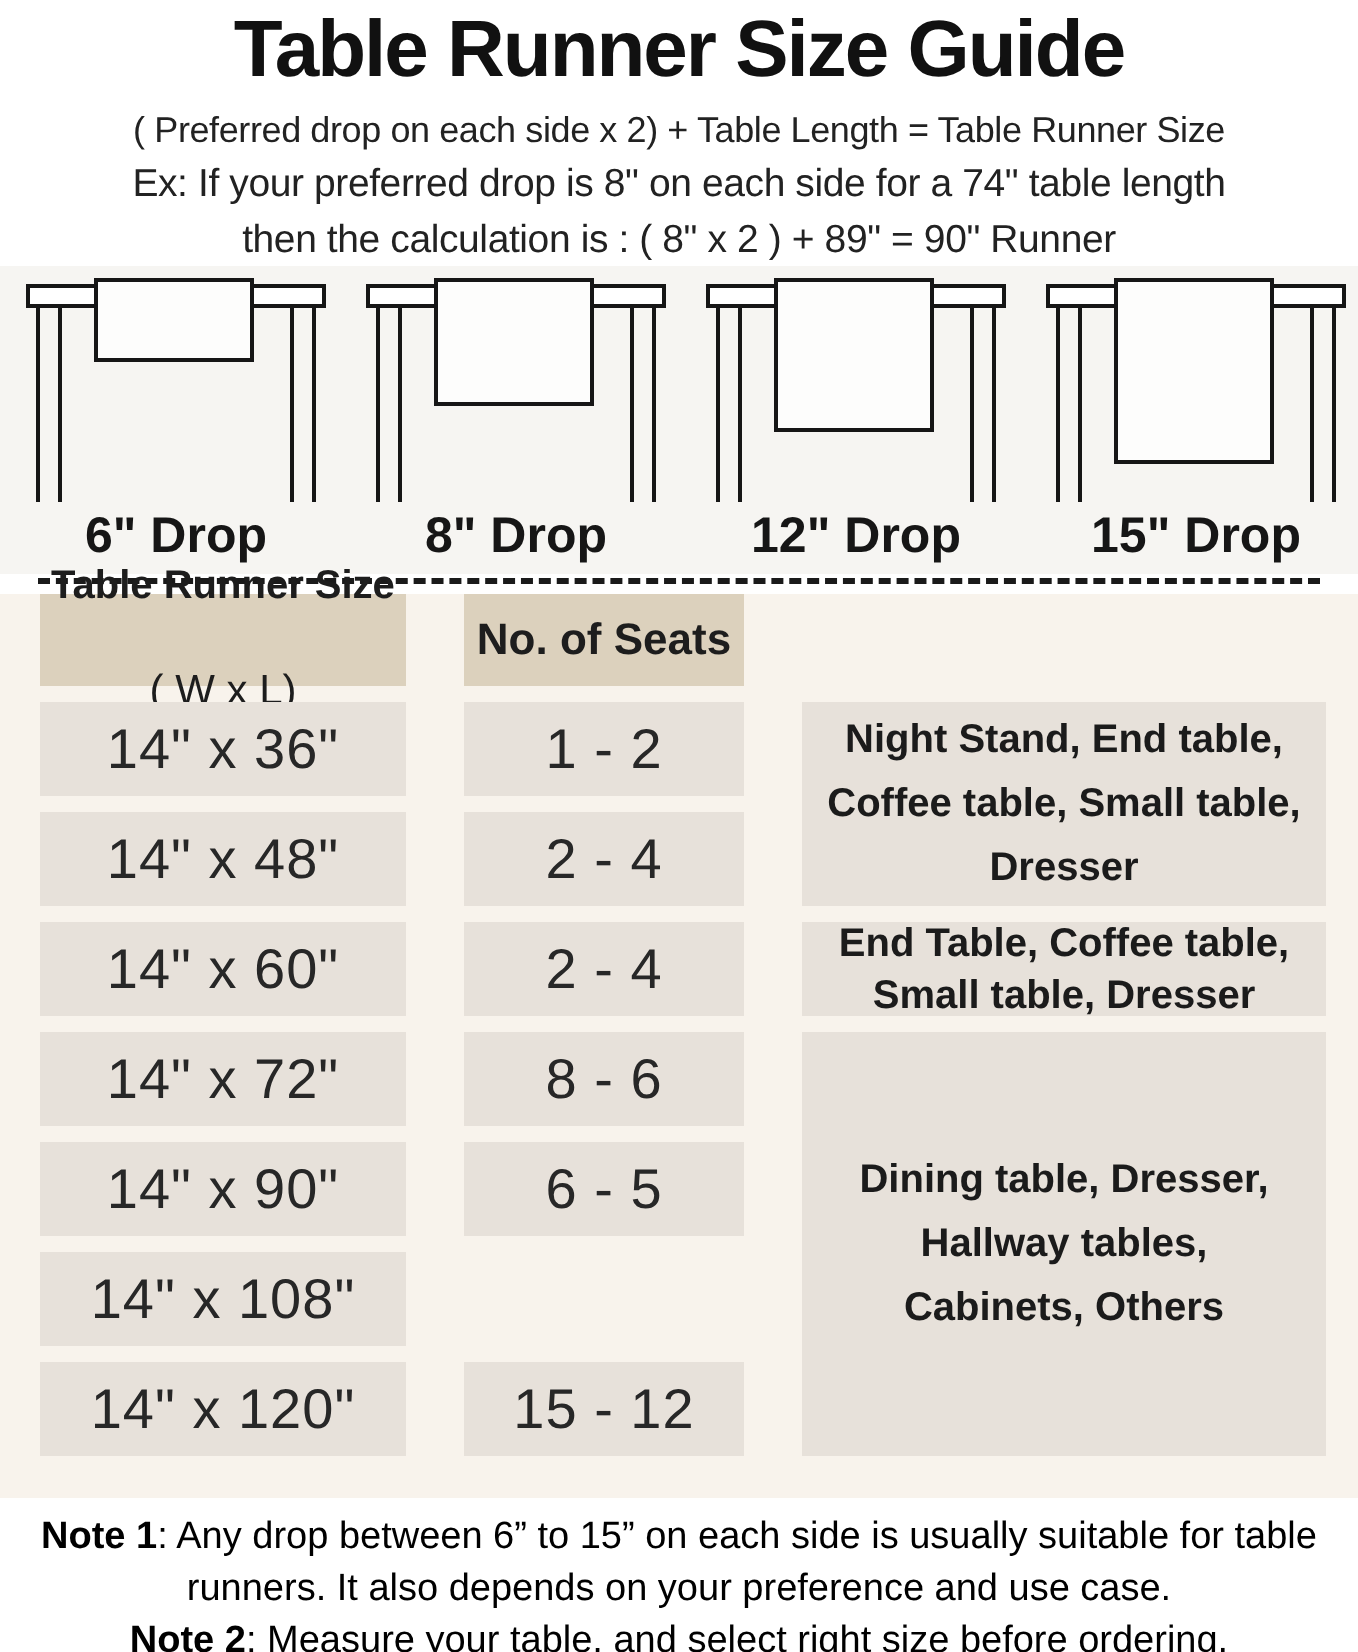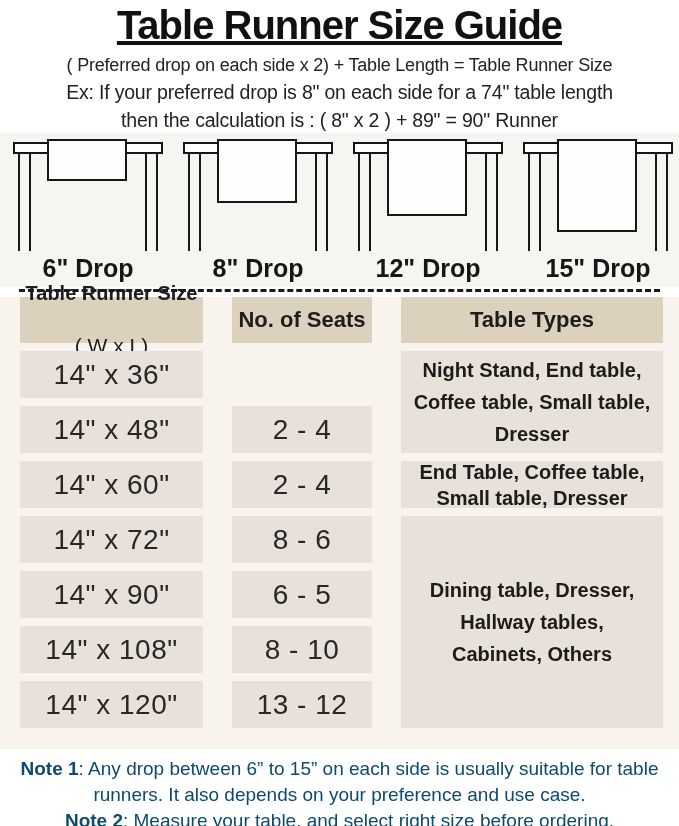--- a/index.html
+++ b/index.html
@@ -6,21 +6,21 @@
   html,body { background:#ffffff; }
   body {
     width:679px; height:826px; overflow:hidden;
     font-family:"Liberation Sans","DejaVu Sans",sans-serif;
     color:#1d1d1d;
   }
   .page { width:679px; height:826px; position:relative; background:#ffffff; }
 
   
   .header-block { height:133px; padding-top:2px; text-align:center; }
-  .page-title { font-size:40px; font-weight:bold; letter-spacing:-1px; line-height:1.18; color:#111;text-decoration:underline; }
+  .page-title { font-size:40px; font-weight:bold; letter-spacing:-1px; line-height:1.18; color:#111; }
   .formula-line { font-size:18px; letter-spacing:-0.2px; margin-top:6px; color:#222; }
   .example-line { font-size:19.5px; letter-spacing:-0.2px; margin-top:5px; color:#222; }
 
   
   .strip { height:154px; background:#f6f5f2; padding-top:6px; }
   .figures, .drop-labels { display:flex; padding-left:13px; }
   .fig { position:relative; width:150px; height:112px; margin-right:20px; flex:0 0 auto; }
   .tabletop {
     position:absolute; left:0; top:3px; width:150px; height:12px;
     background:#ffffff; border:2px solid #161616; z-index:1;
@@ -65,21 +65,21 @@
   .col1-head-title { font-size:20px; font-weight:bold; line-height:1.15; }
   .col1-head-sub   { font-size:21px; line-height:1.2; }
   .col2-head, .col3-head { font-size:22px; font-weight:bold; }
   .size-cell, .seats-cell { font-size:28px; letter-spacing:0.5px; color:#272727; }
   .type-cell { font-size:20px; font-weight:bold; line-height:1.6; padding:0 10px; color:#1b1b1b; }
   .type-cell-b { line-height:1.3; }
   .type-cell-c .inner { max-width:205px; }
 
   
   .notes { height:87px; padding-top:7px; text-align:center; background:#ffffff; }
-  .note-line { font-size:19px; line-height:26px; color:#0c4a6e; padding:0 6px; }
+  .note-line { font-size:19px; line-height:26px; color:#000000; padding:0 6px; }
   .note-label { font-weight:bold; }
 </style>
 </head>
 <body>
 
 <div class="page">
 
   <div class="header-block">
     <div class="page-title">Table Runner Size Guide</div>
     <div class="formula-line">( Preferred drop on each side x 2) + Table Length = Table Runner Size</div>
@@ -124,36 +124,35 @@
   </div>
 
   <div class="table-section">
     <div class="size-grid">
 
       <div class="cell head-cell" style="grid-area:1/1">
         <div class="col1-head-title">Table Runner Size</div>
         <div class="col1-head-sub">( W x L)</div>
       </div>
       <div class="cell head-cell col2-head" style="grid-area:1/2">No. of Seats</div>
-      <div class="cell head-cell col3-head" style="grid-area:1/3">Table Types</div>
 
       <div class="cell data-cell size-cell" style="grid-area:2/1">14" x 36"</div>
       <div class="cell data-cell size-cell" style="grid-area:3/1">14" x 48"</div>
       <div class="cell data-cell size-cell" style="grid-area:4/1">14" x 60"</div>
       <div class="cell data-cell size-cell" style="grid-area:5/1">14" x 72"</div>
       <div class="cell data-cell size-cell" style="grid-area:6/1">14" x 90"</div>
       <div class="cell data-cell size-cell" style="grid-area:7/1">14" x 108"</div>
       <div class="cell data-cell size-cell" style="grid-area:8/1">14" x 120"</div>
 
+      <div class="cell data-cell seats-cell" style="grid-area:2/2">1 - 2</div>
       <div class="cell data-cell seats-cell" style="grid-area:3/2">2 - 4</div>
       <div class="cell data-cell seats-cell" style="grid-area:4/2">2 - 4</div>
       <div class="cell data-cell seats-cell" style="grid-area:5/2">8 - 6</div>
       <div class="cell data-cell seats-cell" style="grid-area:6/2">6 - 5</div>
-      <div class="cell data-cell seats-cell" style="grid-area:7/2">8 - 10</div>
-      <div class="cell data-cell seats-cell" style="grid-area:8/2">13 - 12</div>
+      <div class="cell data-cell seats-cell" style="grid-area:8/2">15 - 12</div>
 
       <div class="cell data-cell type-cell type-cell-b" style="grid-area:4/3/5/4">End Table, Coffee table, Small table, Dresser</div>
       <div class="cell data-cell type-cell" style="grid-area:2/3/4/4">Night Stand, End table, Coffee table, Small table, Dresser</div>
       <div class="cell data-cell type-cell type-cell-c" style="grid-area:5/3/9/4">
         <div class="inner">Dining table, Dresser, Hallway tables, Cabinets, Others</div>
       </div>
 
     </div>
   </div>
 

